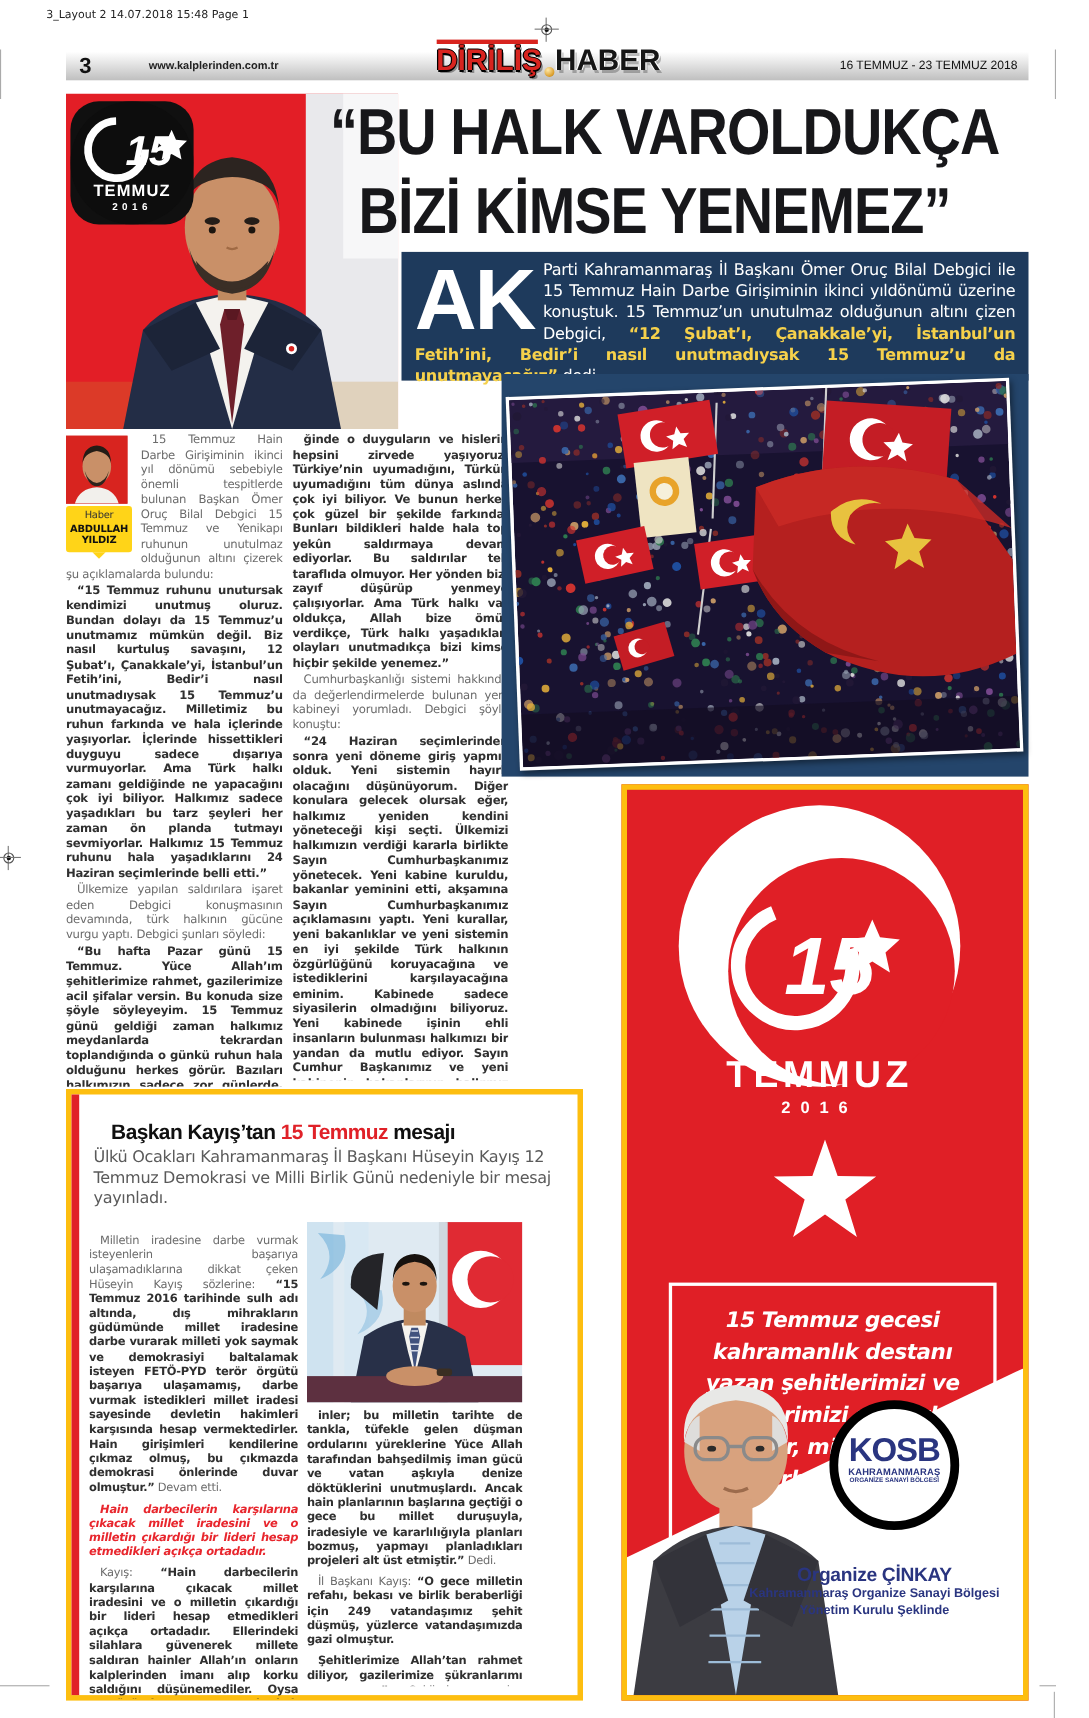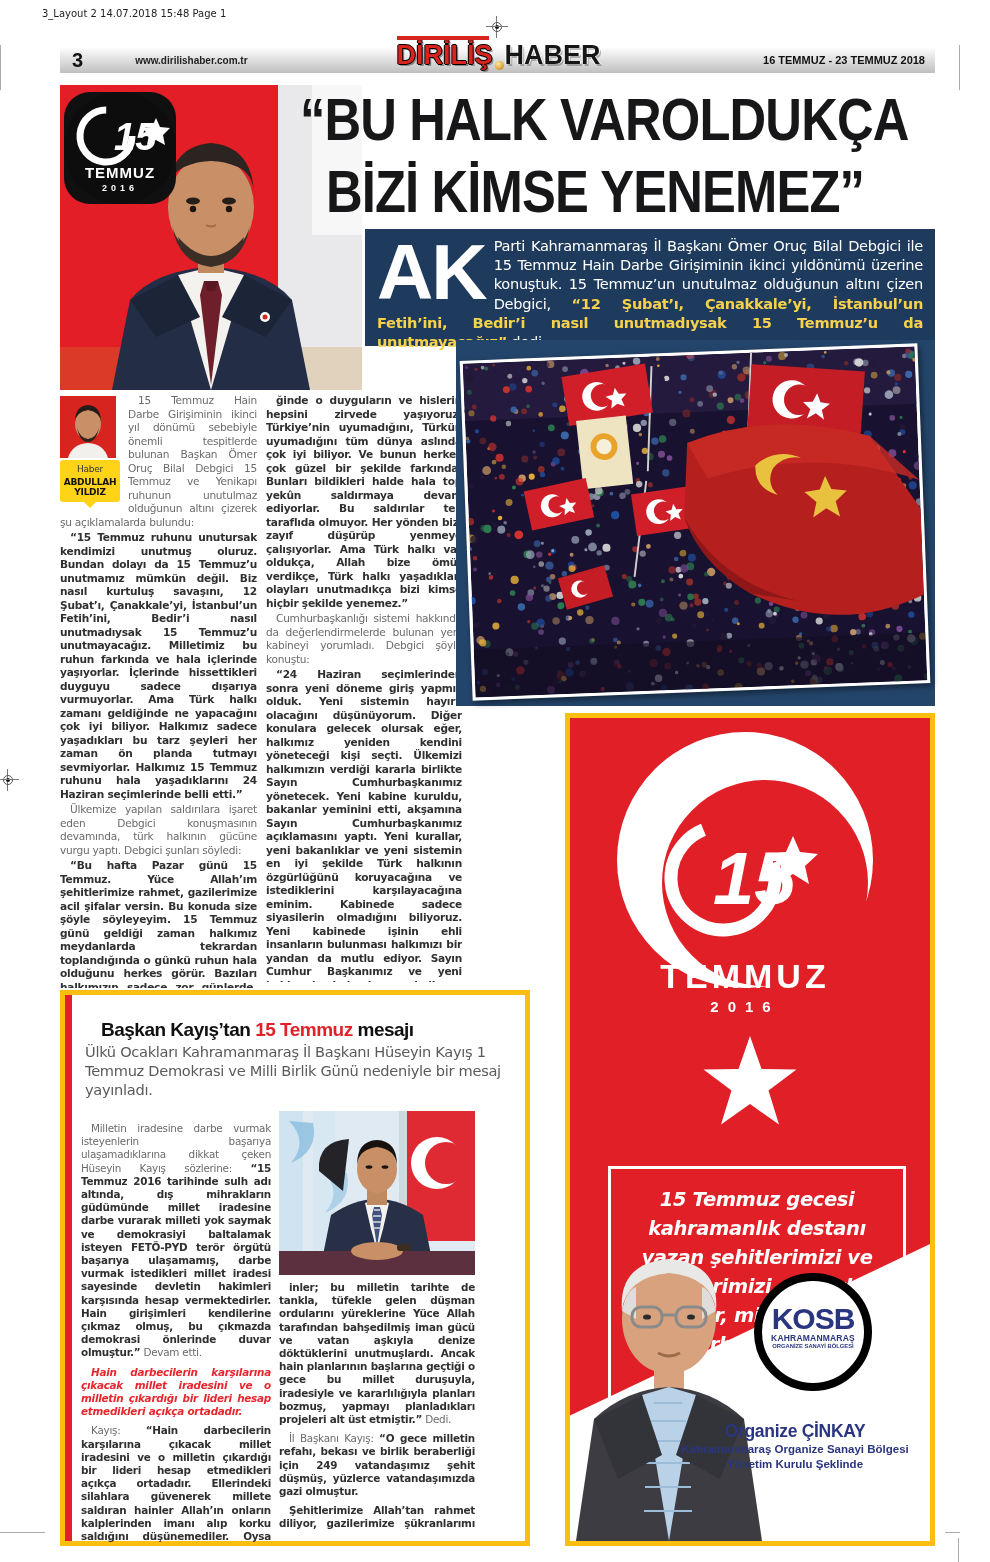--- a/index.html
+++ b/index.html
@@ -11,21 +11,21 @@
   .regmark .c{position:absolute;left:2px;top:2px;width:8px;height:8px;border:1px solid #555;border-radius:50%;}
   .regmark .d{position:absolute;left:5px;top:5px;width:4px;height:4px;background:#111;border-radius:50%;}
   .regmark:before{content:'';position:absolute;left:6px;top:-4px;width:1px;height:22px;background:#777;}
   .regmark:after{content:'';position:absolute;top:6px;left:-4px;height:1px;width:22px;background:#777;}
   .cropline{position:absolute;background:#aaa;}
   
   .masthead{position:absolute;left:60px;top:47px;width:875px;height:26px;
             background:linear-gradient(#ffffff,#dcdcdc 55%,#bfbfbf);display:flex;align-items:center;}
   .pagenum{font-size:20px;font-weight:900;color:#111;margin-left:12px;}
   .siteurl{font-size:10px;font-weight:700;color:#222;margin-left:52px;}
-  .mh-date{position:absolute;right:10px;font-size:11px;font-weight:700;color:#111;text-align:right;}
+  .mh-date{position:absolute;right:10px;font-size:11px;font-weight:400;color:#111;text-align:right;}
   .dh-logo{position:absolute;left:50%;top:-7px;transform:translateX(-50%);white-space:nowrap;
            font-weight:900;font-size:27px;letter-spacing:0px;}
   .dh-red{color:#d8241f;position:relative;padding:0 2px;
           text-shadow:1px 0 #000,-1px 0 #000,0 1px #000,0 -1px #000,2px 2px 0 rgba(0,0,0,.35);}
   .dh-red:before{content:'';position:absolute;left:2px;right:6px;top:-4px;height:4px;background:#d8241f;}
   .dh-black{color:#161616;text-shadow:1px 0 #fff,-1px 0 #fff,2px 2px 0 rgba(0,0,0,.25);}
   .dh-dot{display:inline-block;width:9px;height:9px;border-radius:50%;margin:0 1px 0 0;
           background:radial-gradient(circle at 35% 30%,#ffe9a8,#d99b27 70%,#8a5d12);vertical-align:-6px;}
   
   .hero-photo{position:absolute;left:60px;top:85px;width:302px;height:305px;}
@@ -115,21 +115,21 @@
       <span class="d"></span>
     </div>
   <div class="cropline" style="left:0;top:45px;width:1px;height:45px;"></div>
   <div class="cropline" style="right:0;top:45px;width:1px;height:45px;"></div>
   <div class="cropline" style="left:945px;top:1532px;width:45px;height:1px;"></div>
   <div class="cropline" style="left:958px;top:1538px;width:1px;height:24px;"></div>
   <div class="cropline" style="left:0px;top:1532px;width:45px;height:1px;"></div>
 
   <div class="masthead">
     <span class="pagenum">3</span>
-    <span class="siteurl">www.dirilishaber.com.tr</span>
+    <span class="siteurl">www.kalplerinden.com.tr</span>
     <span class="dh-logo"><span class="dh-red">DİRİLİŞ</span><span class="dh-dot"></span><span class="dh-black">HABER</span></span>
     <span class="mh-date">16 TEMMUZ - 23 TEMMUZ 2018</span>
   </div>
 
   <div class="hero-photo">
     <svg viewBox="0 0 302 305" width="302" height="305">
       <rect x="0" y="0" width="302" height="305" fill="#e31e26"></rect>
       <rect x="218" y="0" width="84" height="305" fill="#e9e9ec"></rect>
       <rect x="252" y="0" width="50" height="150" fill="#f7f7f8"></rect>
       <rect x="0" y="262" width="302" height="43" fill="#c9912f" opacity=".25"></rect>
@@ -960,21 +960,21 @@
         <path d="M224 170 Q260 240 340 262 L290 252 Q240 220 224 170 Z" fill="#8f1717"></path>
 
         <rect y="300" width="470" height="50" fill="#120d22" opacity=".65"></rect>
       </svg>
     </div>
   </div>
 
   <div class="kayis">
     <div class="redbar"></div>
     <h2><span>Başkan Kayış’tan </span><span class="red">15 Temmuz</span><span> mesajı</span></h2>
-    <div class="sub">Ülkü Ocakları Kahramanmaraş İl Başkanı Hüseyin Kayış 1 Temmuz Demokrasi ve Milli Birlik Günü nedeniyle bir mesaj yayınladı.</div>
+    <div class="sub">Ülkü Ocakları Kahramanmaraş İl Başkanı Hüseyin Kayış 12 Temmuz Demokrasi ve Milli Birlik Günü nedeniyle bir mesaj yayınladı.</div>
 
     <div class="kcol" id="kcol1">
       <p><span class="sg-n">Milletin iradesine darbe vurmak isteyenlerin başarıya ulaşamadıklarına dikkat çeken Hüseyin Kayış sözlerine: </span><span class="sg-q">“15 Temmuz 2016 tarihinde sulh adı altında, dış mihrakların güdümünde millet iradesine darbe vurarak milleti yok saymak ve demokrasiyi baltalamak isteyen FETÖ-PYD terör örgütü başarıya ulaşamamış, darbe vurmak istedikleri millet iradesi sayesinde devletin hakimleri karşısında hesap vermektedirler. Hain girişimleri kendilerine çıkmaz olmuş, bu çıkmazda demokrasi önlerinde duvar olmuştur.”</span><span class="sg-n"> Devam etti.</span></p>
       <p><span class="sg-r">Hain darbecilerin karşılarına çıkacak millet iradesini ve o milletin çıkardığı bir lideri hesap etmedikleri açıkça ortadadır.</span></p>
       <p><span class="sg-n">Kayış: </span><span class="sg-q">“Hain darbecilerin karşılarına çıkacak millet iradesini ve o milletin çıkardığı bir lideri hesap etmedikleri açıkça ortadadır. Ellerindeki silahlara güvenerek millete saldıran hainler Allah’ın onların kalplerinden imanı alıp korku saldığını düşünemediler. Oysa yeryüzünde yaşayan en korkak insanlar hainlerdir. Namluları millete dönmüş tanklarla, ardı arkası kesilmeyen kurşunlarla şanlı tarihe sahip bu milleti durdurabileceklerini, demokrasiyi ortadan kaldırabileceklerini zanneden ha-</span></p>
     </div>
 
     <div class="kcol" id="kcol2">
       <div class="kphoto">
         <svg viewBox="0 0 196 164" preserveAspectRatio="none">

